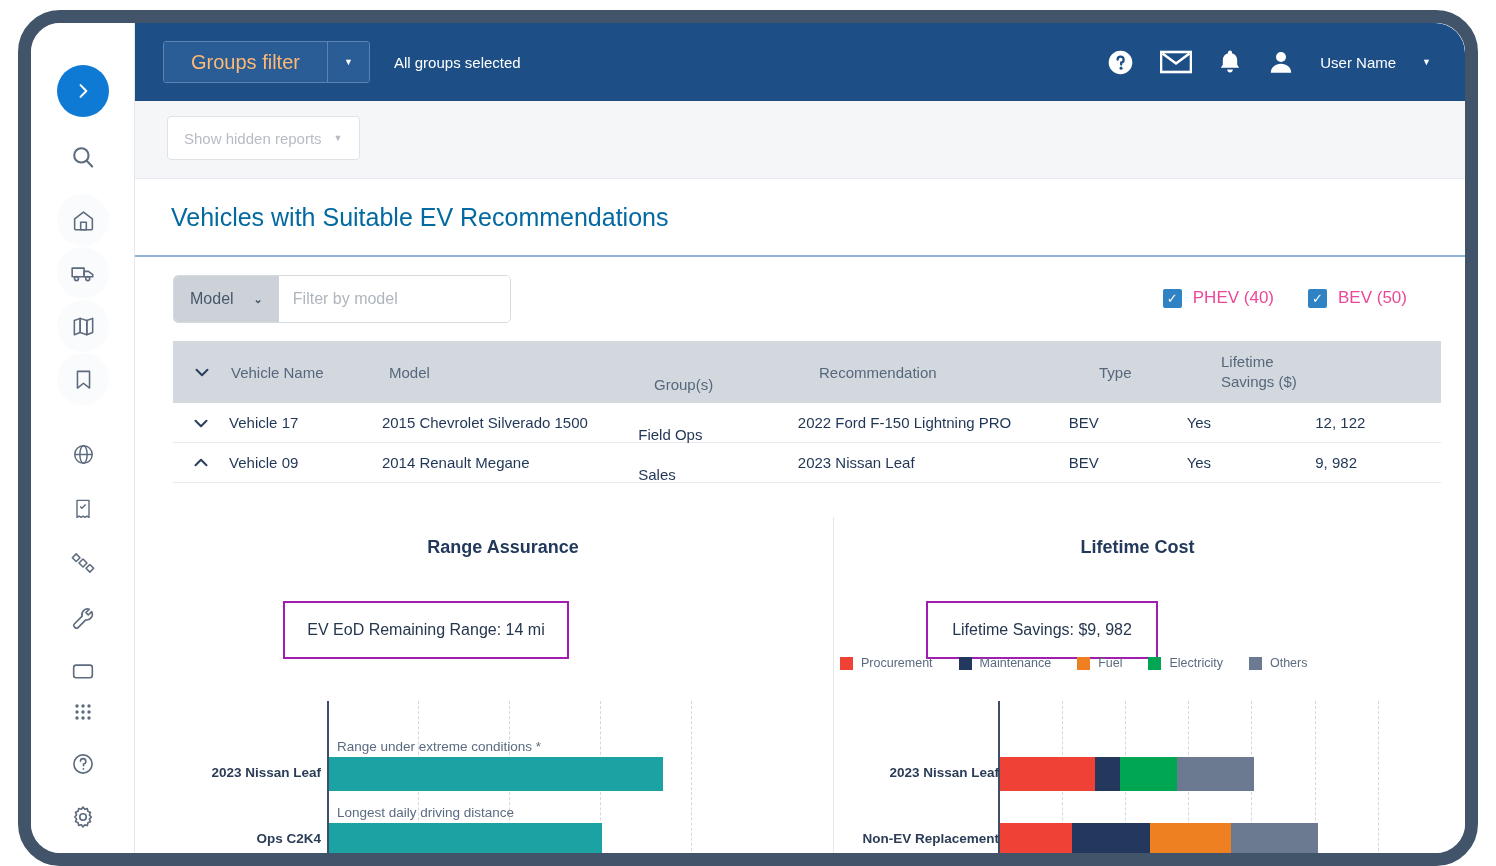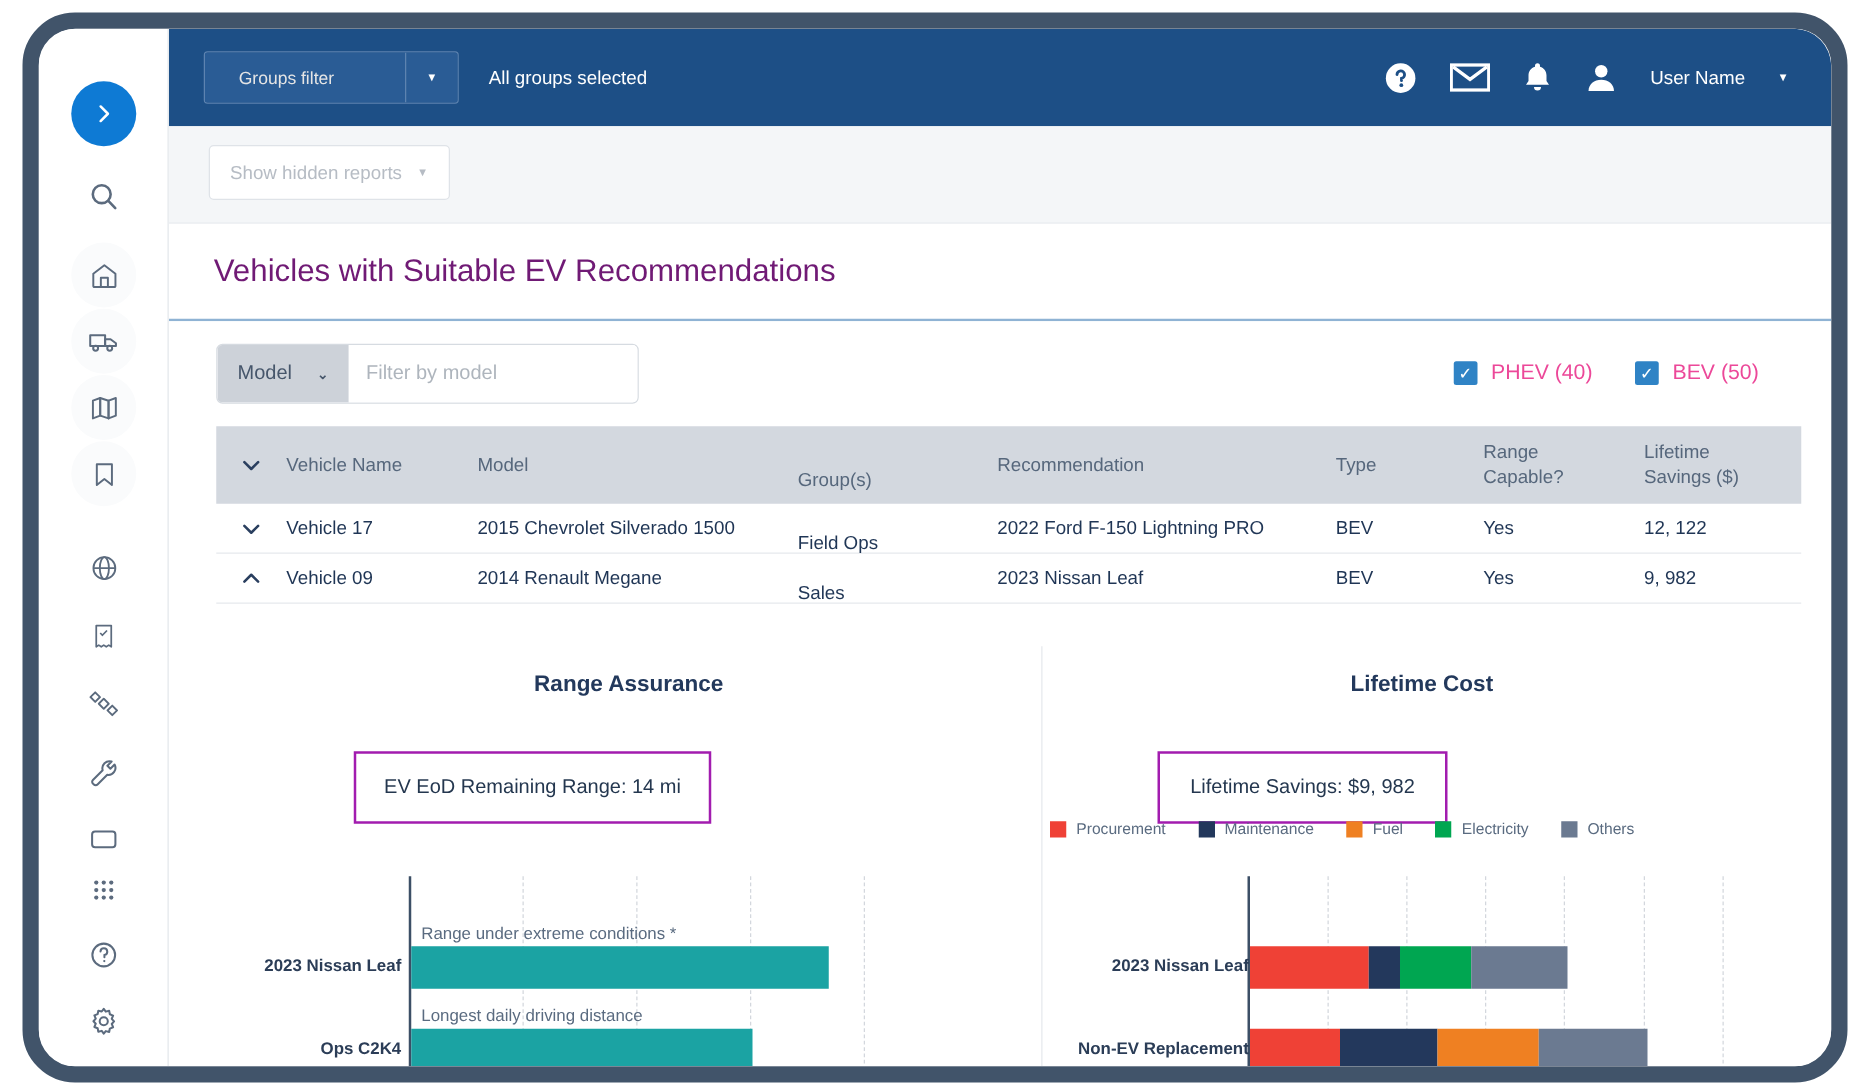--- a/index.html
+++ b/index.html
@@ -47,21 +47,21 @@
   #topbar {
     position: absolute; left: 104px; top: 0; right: 0; height: 78px;
     background: #1d4f86;
     display: flex; align-items: center;
   }
   #groups-filter {
     margin-left: 28px; height: 42px; display: flex;
     border: 1px solid #5d83b0; border-radius: 3px; overflow: hidden;
   }
   #groups-filter .gf-label {
-    background: #2a5c95; color: #e5e5e5; font-size: 14px;
+    background: #2a5c95; color: #fdba74; font-size: 20px;
     display: flex; align-items: center; padding: 0 27px; min-width: 160px;
   }
   #groups-filter .gf-caret {
     background: #2a5c95; color: #ffffff; width: 42px;
     display: flex; align-items: center; justify-content: center;
     border-left: 1px solid #5d83b0; font-size: 9px;
   }
   #groups-selected {
     margin-left: 24px; color: #ffffff; font-size: 15px;
   }
@@ -89,21 +89,21 @@
   #show-hidden .sh-caret { font-size: 9px; color: #b6bcc4; }
 
   
   #title-band {
     position: absolute; left: 104px; top: 156px; right: 0; height: 78px;
     background: #ffffff;
     border-bottom: 2px solid #8fb3d4;
     display: flex; align-items: center;
   }
   #page-title {
-    margin-left: 36px; color: #701a75; font-size: 25px; font-weight: 400;
+    margin-left: 36px; color: #0369a1; font-size: 25px; font-weight: 400;
   }
 
   
   #content {
     position: absolute; left: 104px; top: 234px; right: 0; bottom: 0;
     background: #ffffff; overflow: hidden;
   }
   #filter-row {
     position: absolute; left: 0; top: 0; right: 0; height: 80px;
   }
@@ -383,24 +383,20 @@
         <div class="c-caret">
           <svg width="22" height="22" viewBox="0 0 24 24" fill="none" stroke="#2a3f5f" stroke-width="2.2" stroke-linecap="round" stroke-linejoin="round">
                 <polyline points="6 9.5 12 15.5 18 9.5"></polyline>
               </svg>
         </div>
         <div class="c-name">Vehicle Name</div>
         <div class="c-model">Model</div>
         <div class="c-group">Group(s)</div>
         <div class="c-rec">Recommendation</div>
         <div class="c-type">Type</div>
-        <div class="c-range hcell2">
-          <div>Range</div>
-          <div>Capable?</div>
-        </div>
         <div class="c-sav hcell2">
           <div>Lifetime</div>
           <div>Savings ($)</div>
         </div>
       </div>
 
       <div class="t-row t-body-row">
         <div class="c-caret">
           <svg width="22" height="22" viewBox="0 0 24 24" fill="none" stroke="#2a3f5f" stroke-width="2.2" stroke-linecap="round" stroke-linejoin="round">
                 <polyline points="6 9.5 12 15.5 18 9.5"></polyline>

